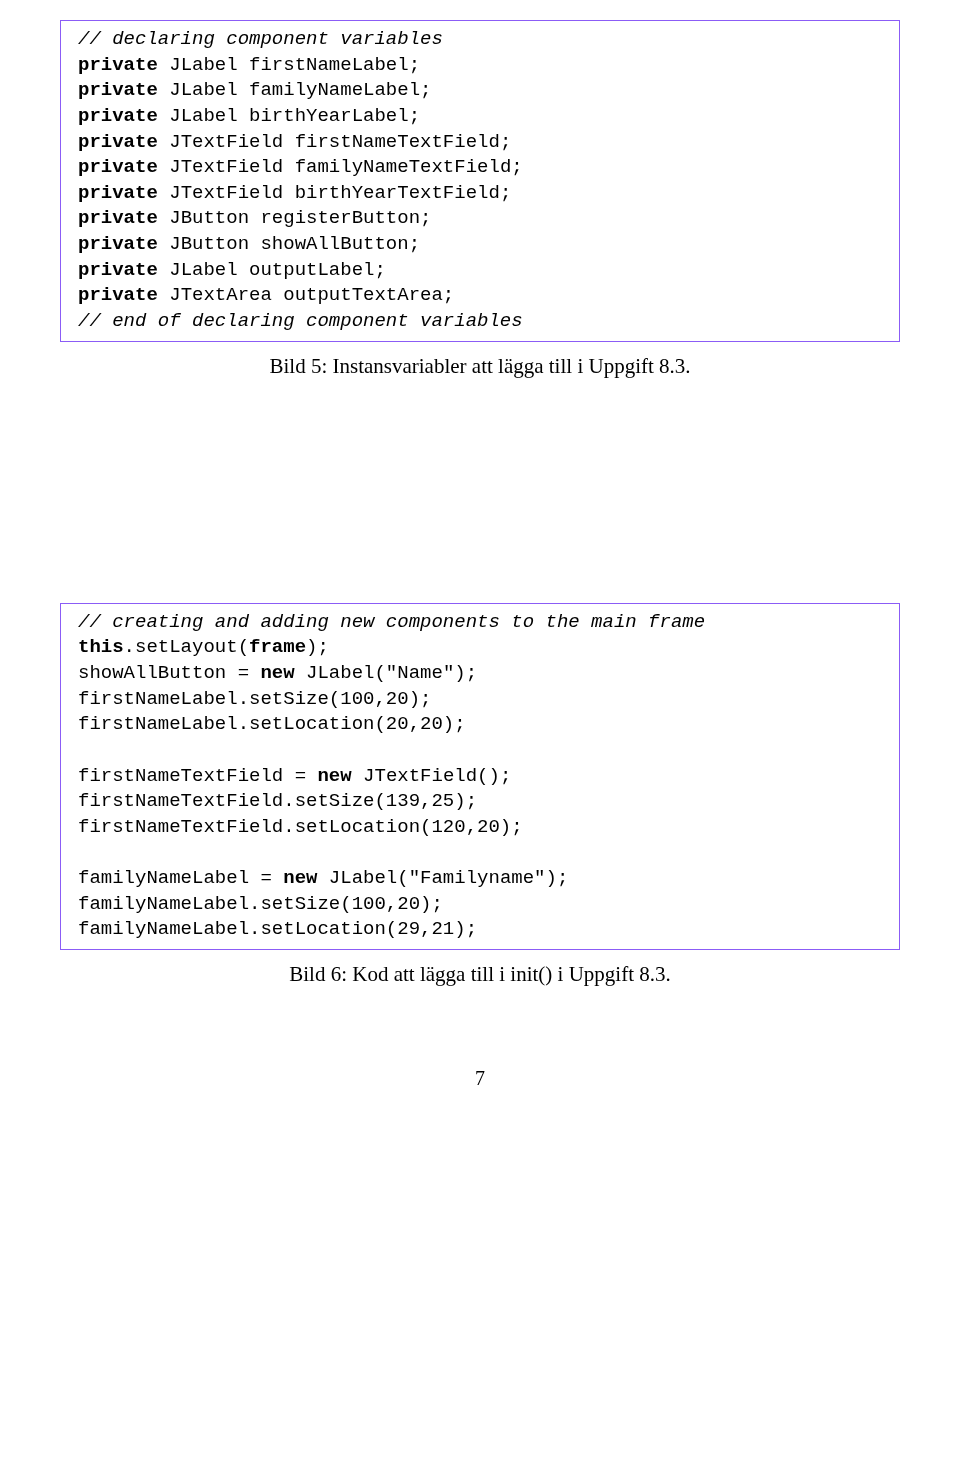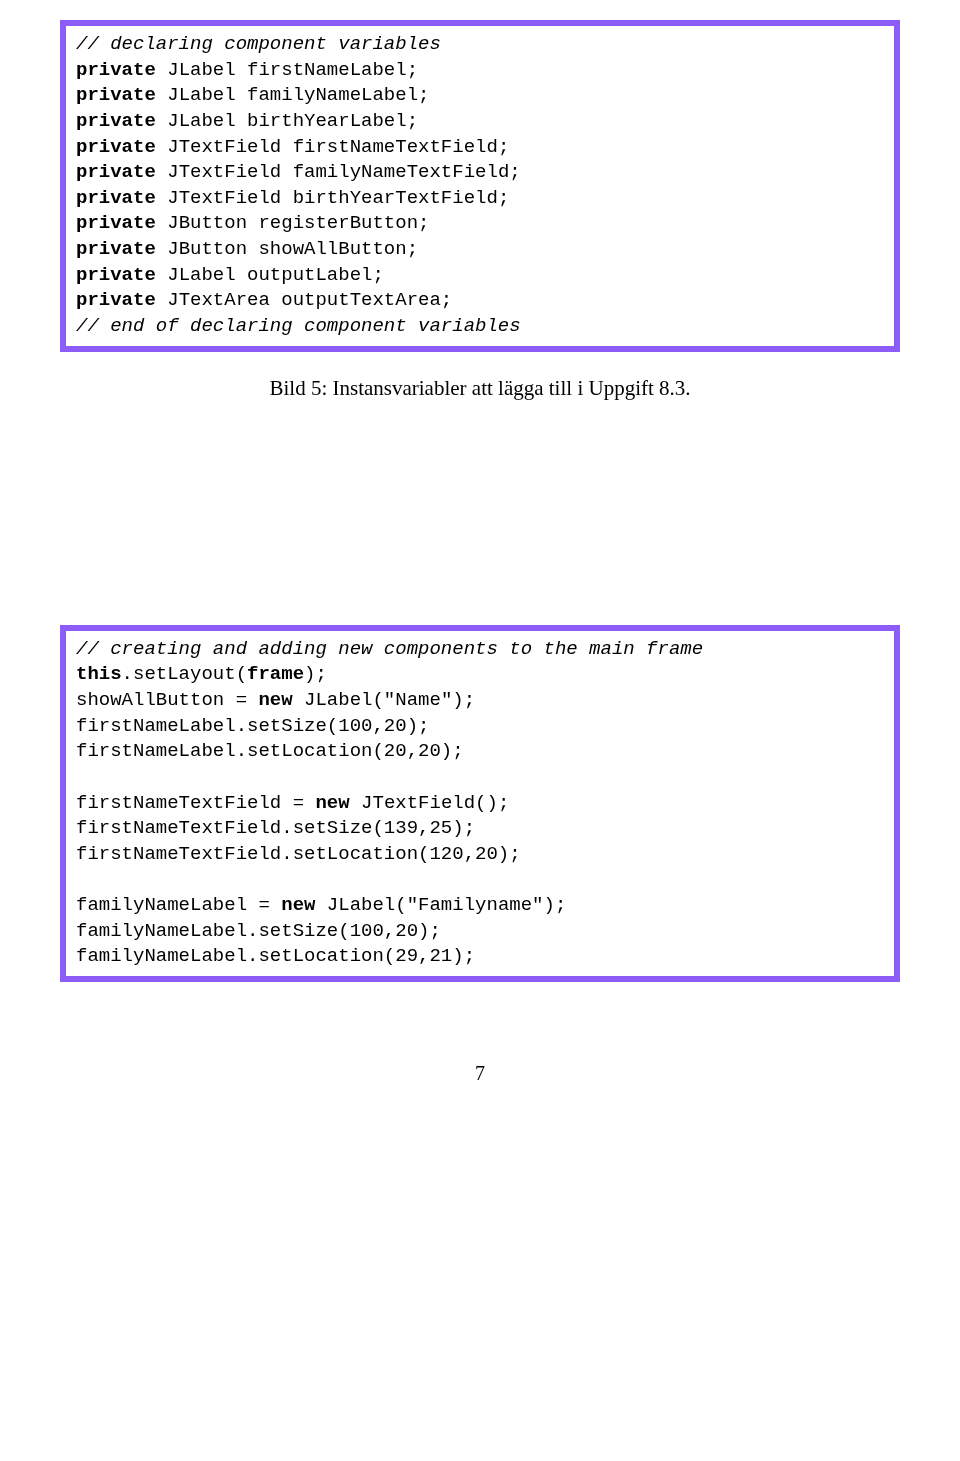--- a/index.html
+++ b/index.html
@@ -7,34 +7,34 @@
     padding: 0;
     background: #ffffff;
     font-family: "Times New Roman", Times, serif;
     width: 960px;
   }
   .page {
     padding: 20px 60px 40px 60px;
     box-sizing: border-box;
   }
   .code-box {
-    border: 6px solid #8b5cf6;
-    padding: 6px 10px;
+    border: 1px solid #8b5cf6;
+    padding: 6px 17px;
     font-family: "Courier New", Courier, monospace;
     font-size: 19px;
     line-height: 1.35;
     white-space: pre;
     overflow: hidden;
   }
   .kw { font-weight: bold; }
   .cm { font-style: italic; }
   .caption {
     text-align: center;
     font-size: 21px;
-    margin-top: 24px;
+    margin-top: 12px;
     margin-bottom: 24px;
   }
   .gap {
     height: 200px;
   }
   .pagenum {
     text-align: center;
     font-size: 20px;
     margin-top: 80px;
   }
@@ -68,16 +68,17 @@
 <span>firstNameLabel.setLocation(20,20);</span>
 
 <span>firstNameTextField = </span><span class="kw">new</span><span> JTextField();</span>
 <span>firstNameTextField.setSize(139,25);</span>
 <span>firstNameTextField.setLocation(120,20);</span>
 
 <span>familyNameLabel = </span><span class="kw">new</span><span> JLabel("Familyname");</span>
 <span>familyNameLabel.setSize(100,20);</span>
 <span>familyNameLabel.setLocation(29,21);</span></div>
 
+  <div class="caption">Bild 6: Kod att lägga till i init() i Uppgift 8.3.</div>
 
   <div class="pagenum">7</div>
 
 </div>
 
 </body></html>

